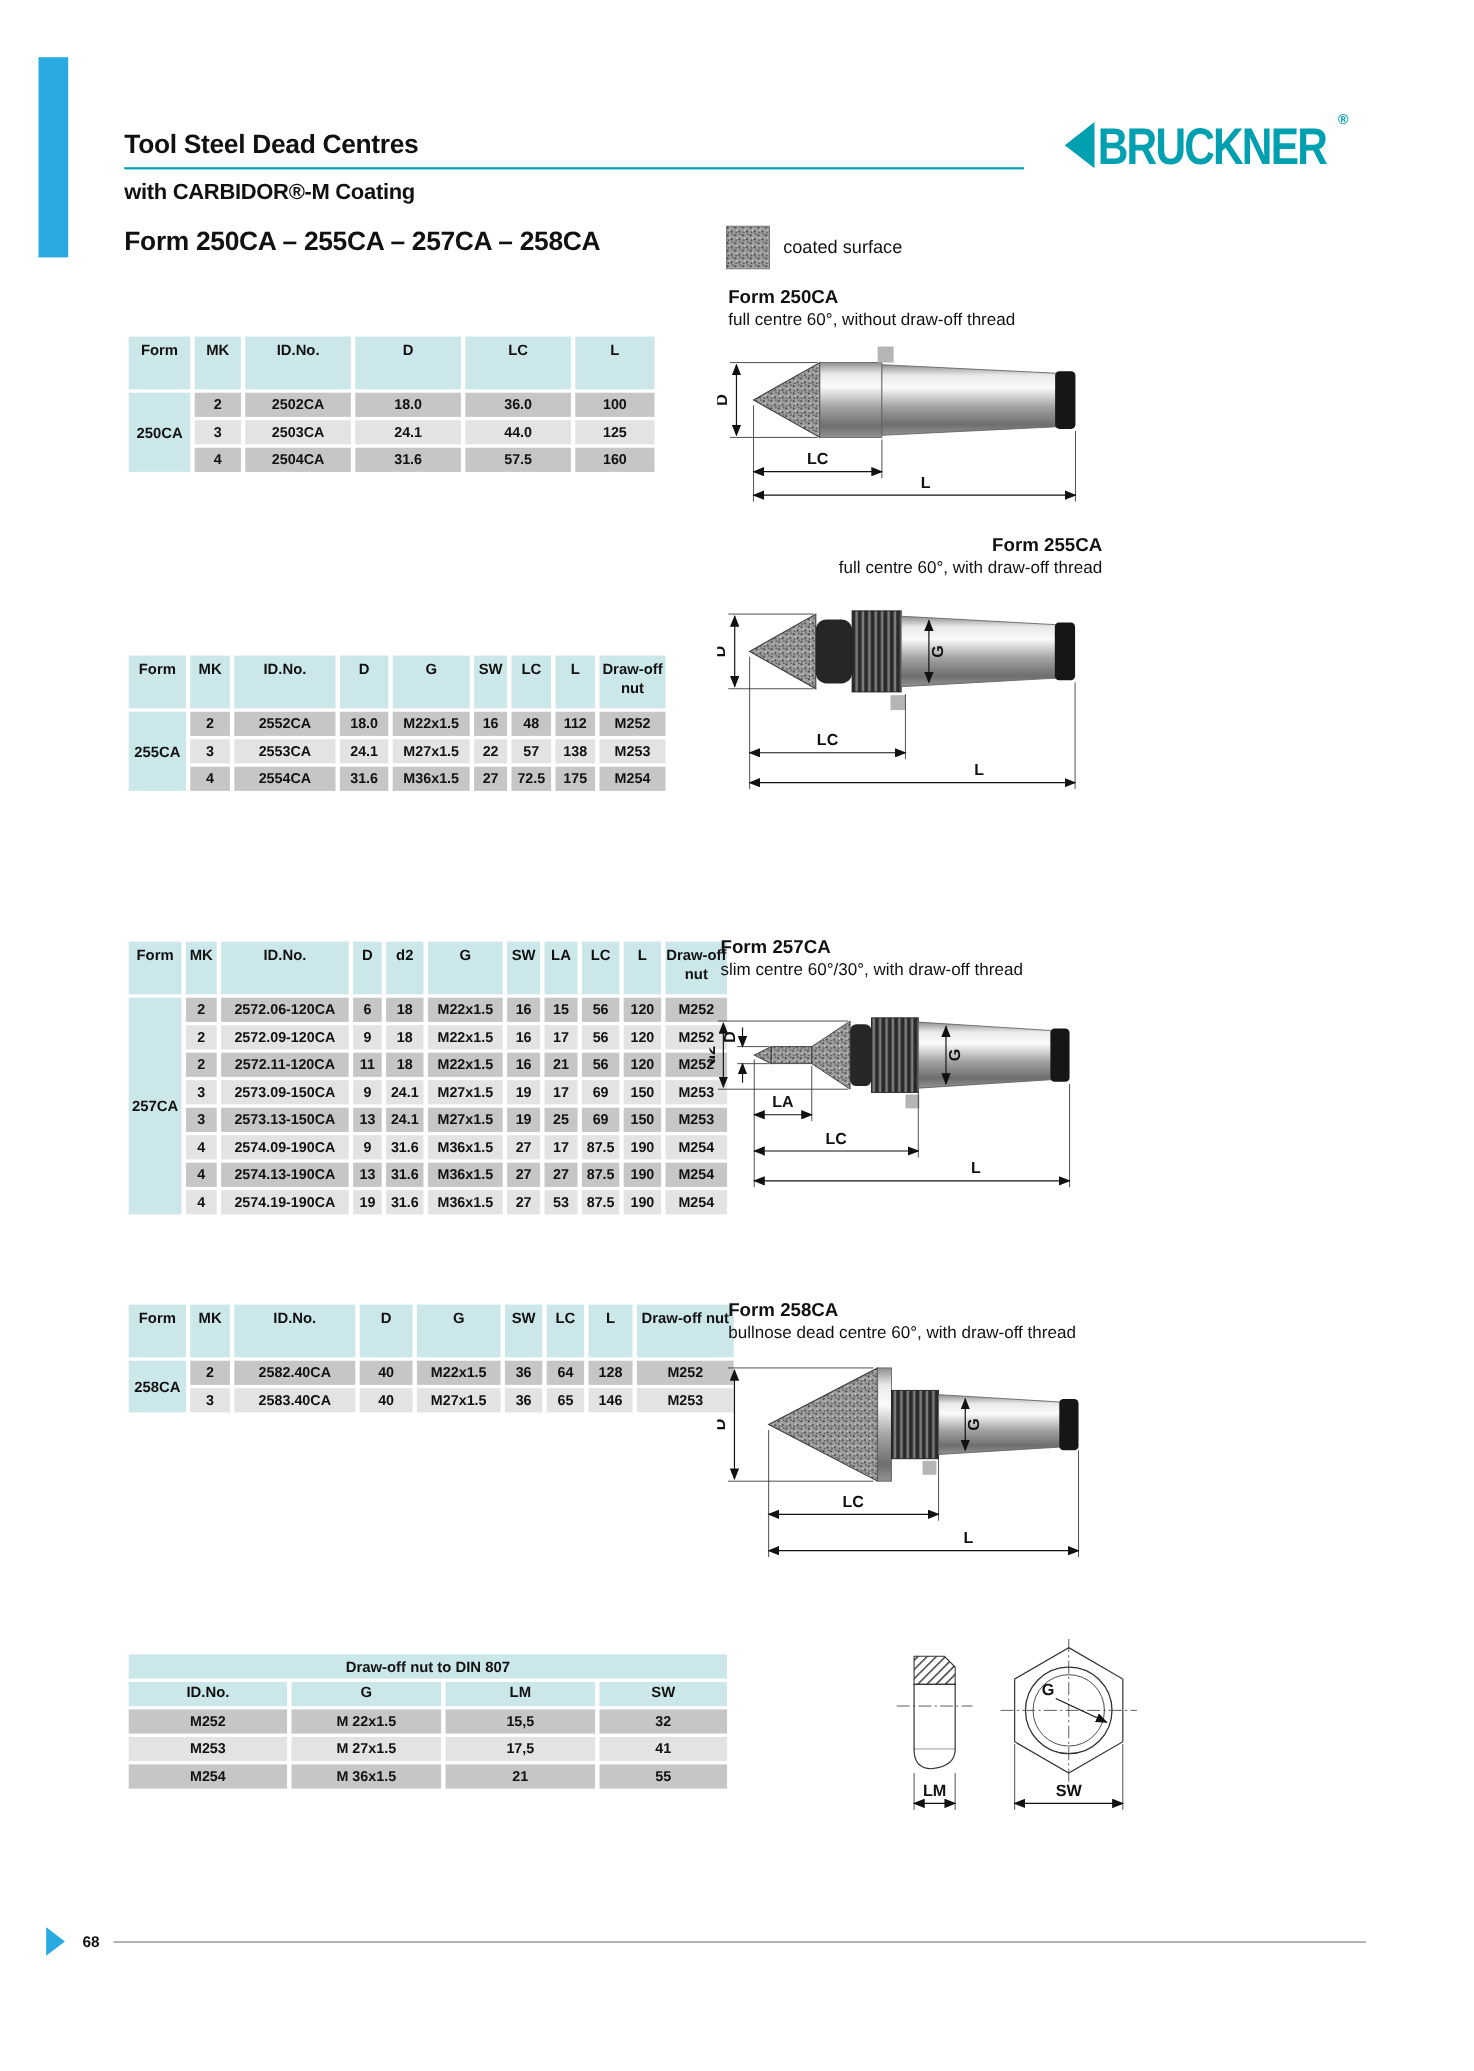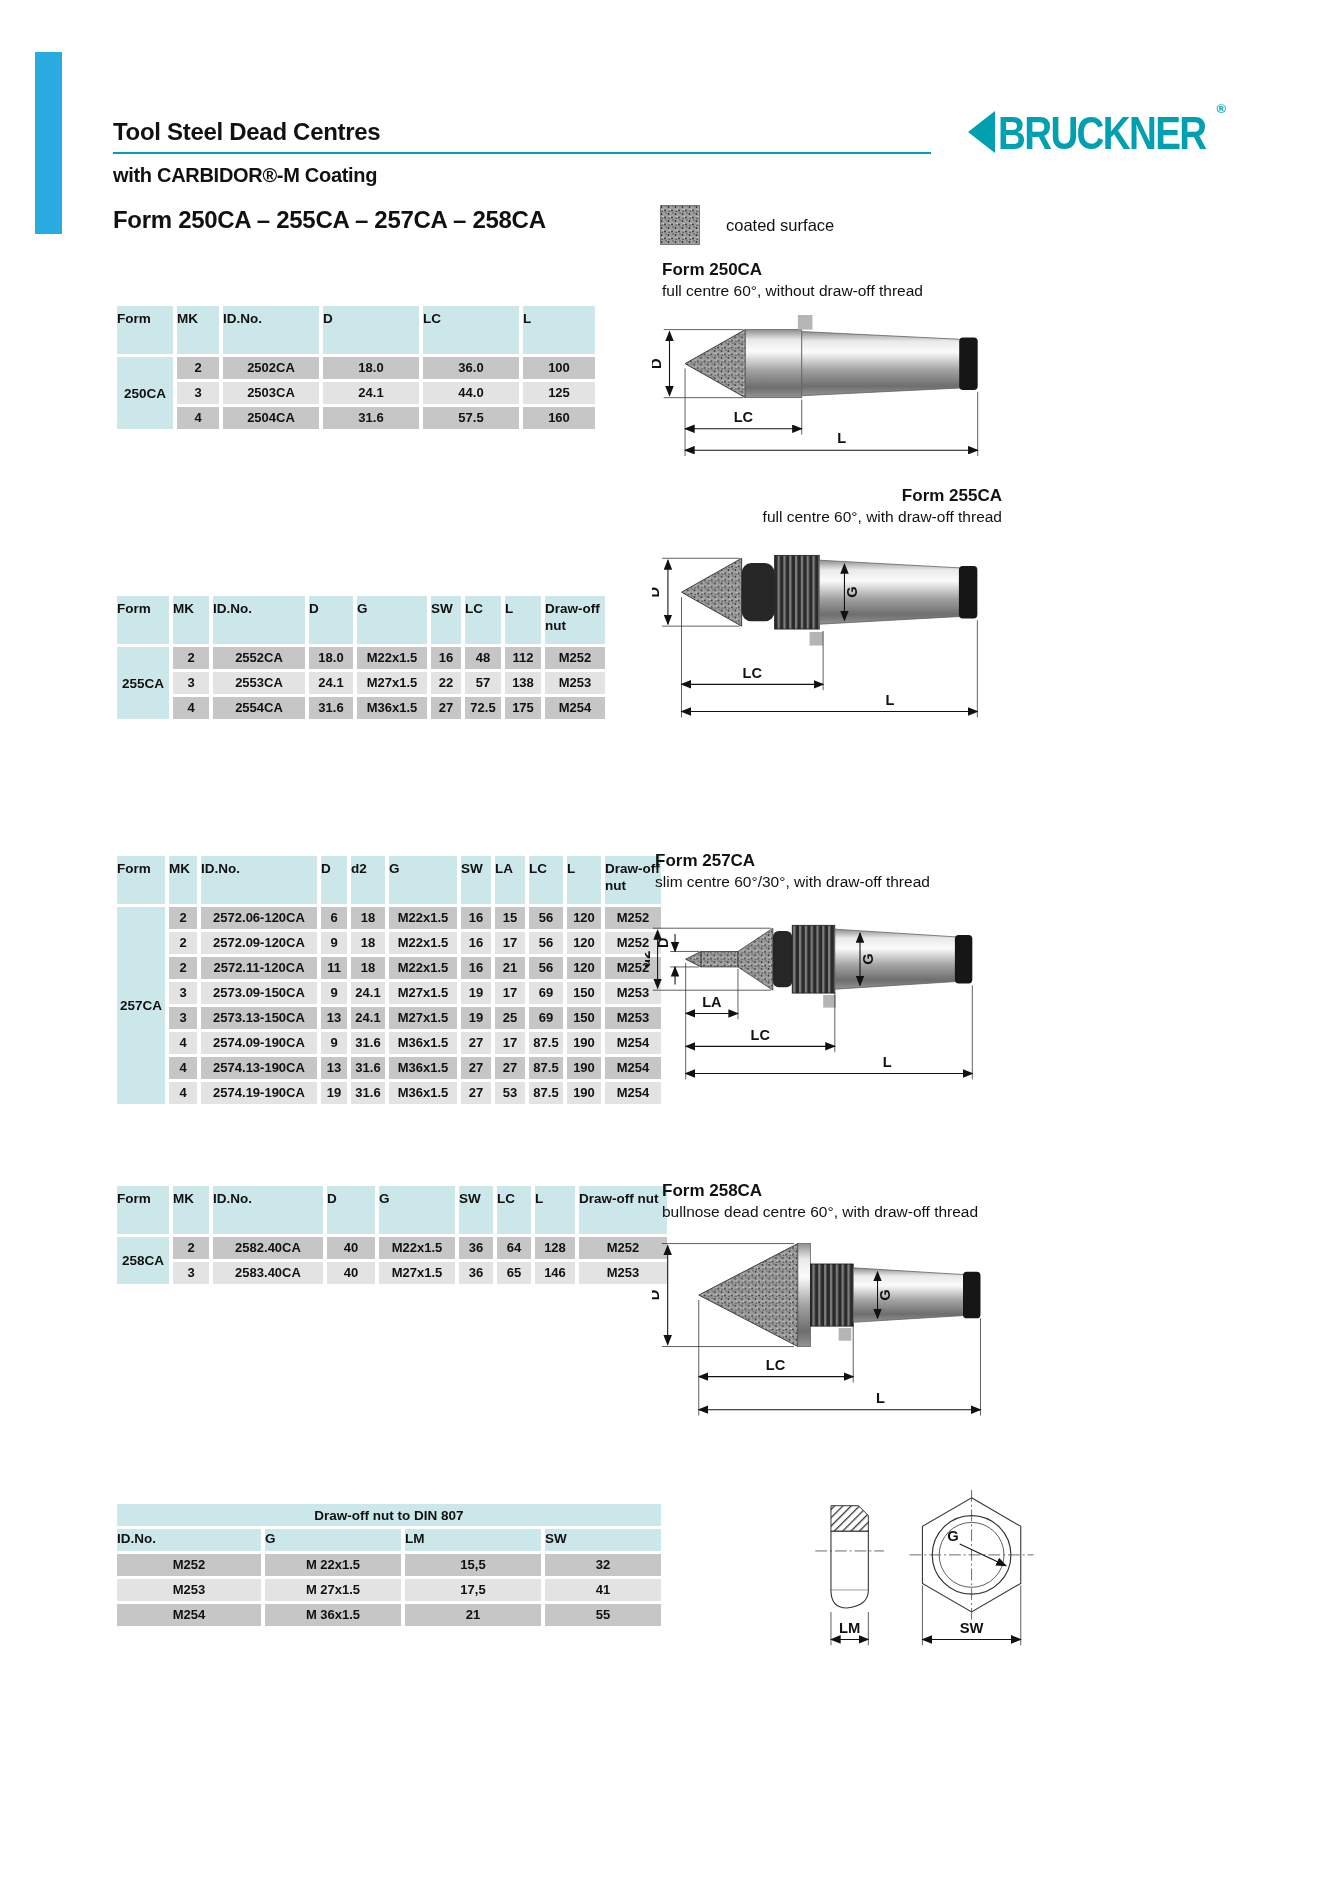--- a/index.html
+++ b/index.html
@@ -14,27 +14,27 @@
   .h2 { position:absolute; left:113px; top:164px; font-size:20px; font-weight:bold; letter-spacing:-0.3px; }
   .h3 { position:absolute; left:113px; top:206px; font-size:24px; font-weight:bold; letter-spacing:-0.3px; }
 
   .logo { position:absolute; left:968px; top:103px; width:252px; height:58px; display:flex; align-items:center; }
   .logo-arrow { width:0; height:0; border-top:21px solid transparent; border-bottom:21px solid transparent;
                 border-right:27px solid #00a0b0; margin-right:3px; }
   .logo-text { display:inline-block; font-size:47px; font-weight:bold; color:#00a0b0; letter-spacing:-2px;
                transform:scaleX(.82); transform-origin:left center; line-height:1; }
   .logo-reg { position:absolute; right:-6px; top:-2px; font-size:13px; color:#00a0b0; font-weight:bold; }
 
-  .legend { position:absolute; left:660px; top:205px; display:flex; align-items:center; gap:26px; }
+  .legend { position:absolute; left:660px; top:205px; display:flex; align-items:center; gap:12px; }
   .legend-label { font-size:16.5px; }
 
   
   .tbl { position:absolute; }
   .data-table { border-collapse:separate; border-spacing:4px 3px; table-layout:fixed; }
-  .header-cell { background:#cbe7ea; font-weight:bold; font-size:13.5px; 
+  .header-cell { background:#cbe7ea; font-weight:bold; font-size:13.5px; text-align:center;
                  vertical-align:top; padding-top:5px; height:48px; line-height:1.25; }
   .short .header-cell { height:22px; padding:2px 0 0 0; }
   .title-cell { background:#cbe7ea; font-weight:bold; font-size:13.5px; text-align:center; height:22px; }
   .form-cell { background:#cbe7ea; font-weight:bold; font-size:13.5px; text-align:center; vertical-align:middle; }
   .data-cell { font-weight:bold; font-size:13px; text-align:center; height:22px; line-height:22px;
                white-space:nowrap; overflow:hidden; }
   .row-odd .data-cell { background:#c6c6c6; }
   .row-even .data-cell { background:#e3e3e3; }
 
   
@@ -566,14 +566,19 @@
         <line class="dim" x1="193" y1="59" x2="240" y2="81" marker-end="url(#arr)"></line>
         <line class="ext" x1="155" y1="101" x2="155" y2="162"></line>
         <line class="ext" x1="255" y1="101" x2="255" y2="162"></line>
         <line class="dim" x1="155" y1="156" x2="255" y2="156" marker-start="url(#arr)" marker-end="url(#arr)"></line>
         <text class="dimtext" x="205" y="149" text-anchor="middle">SW</text>
       </g>
     </svg>
   </div>
 
 
+  <div class="page-footer">
+    <span class="footer-triangle"></span>
+    <span class="page-number">68</span>
+    <span class="footer-line"></span>
+  </div>
 
 </div>
 
 </body></html>

